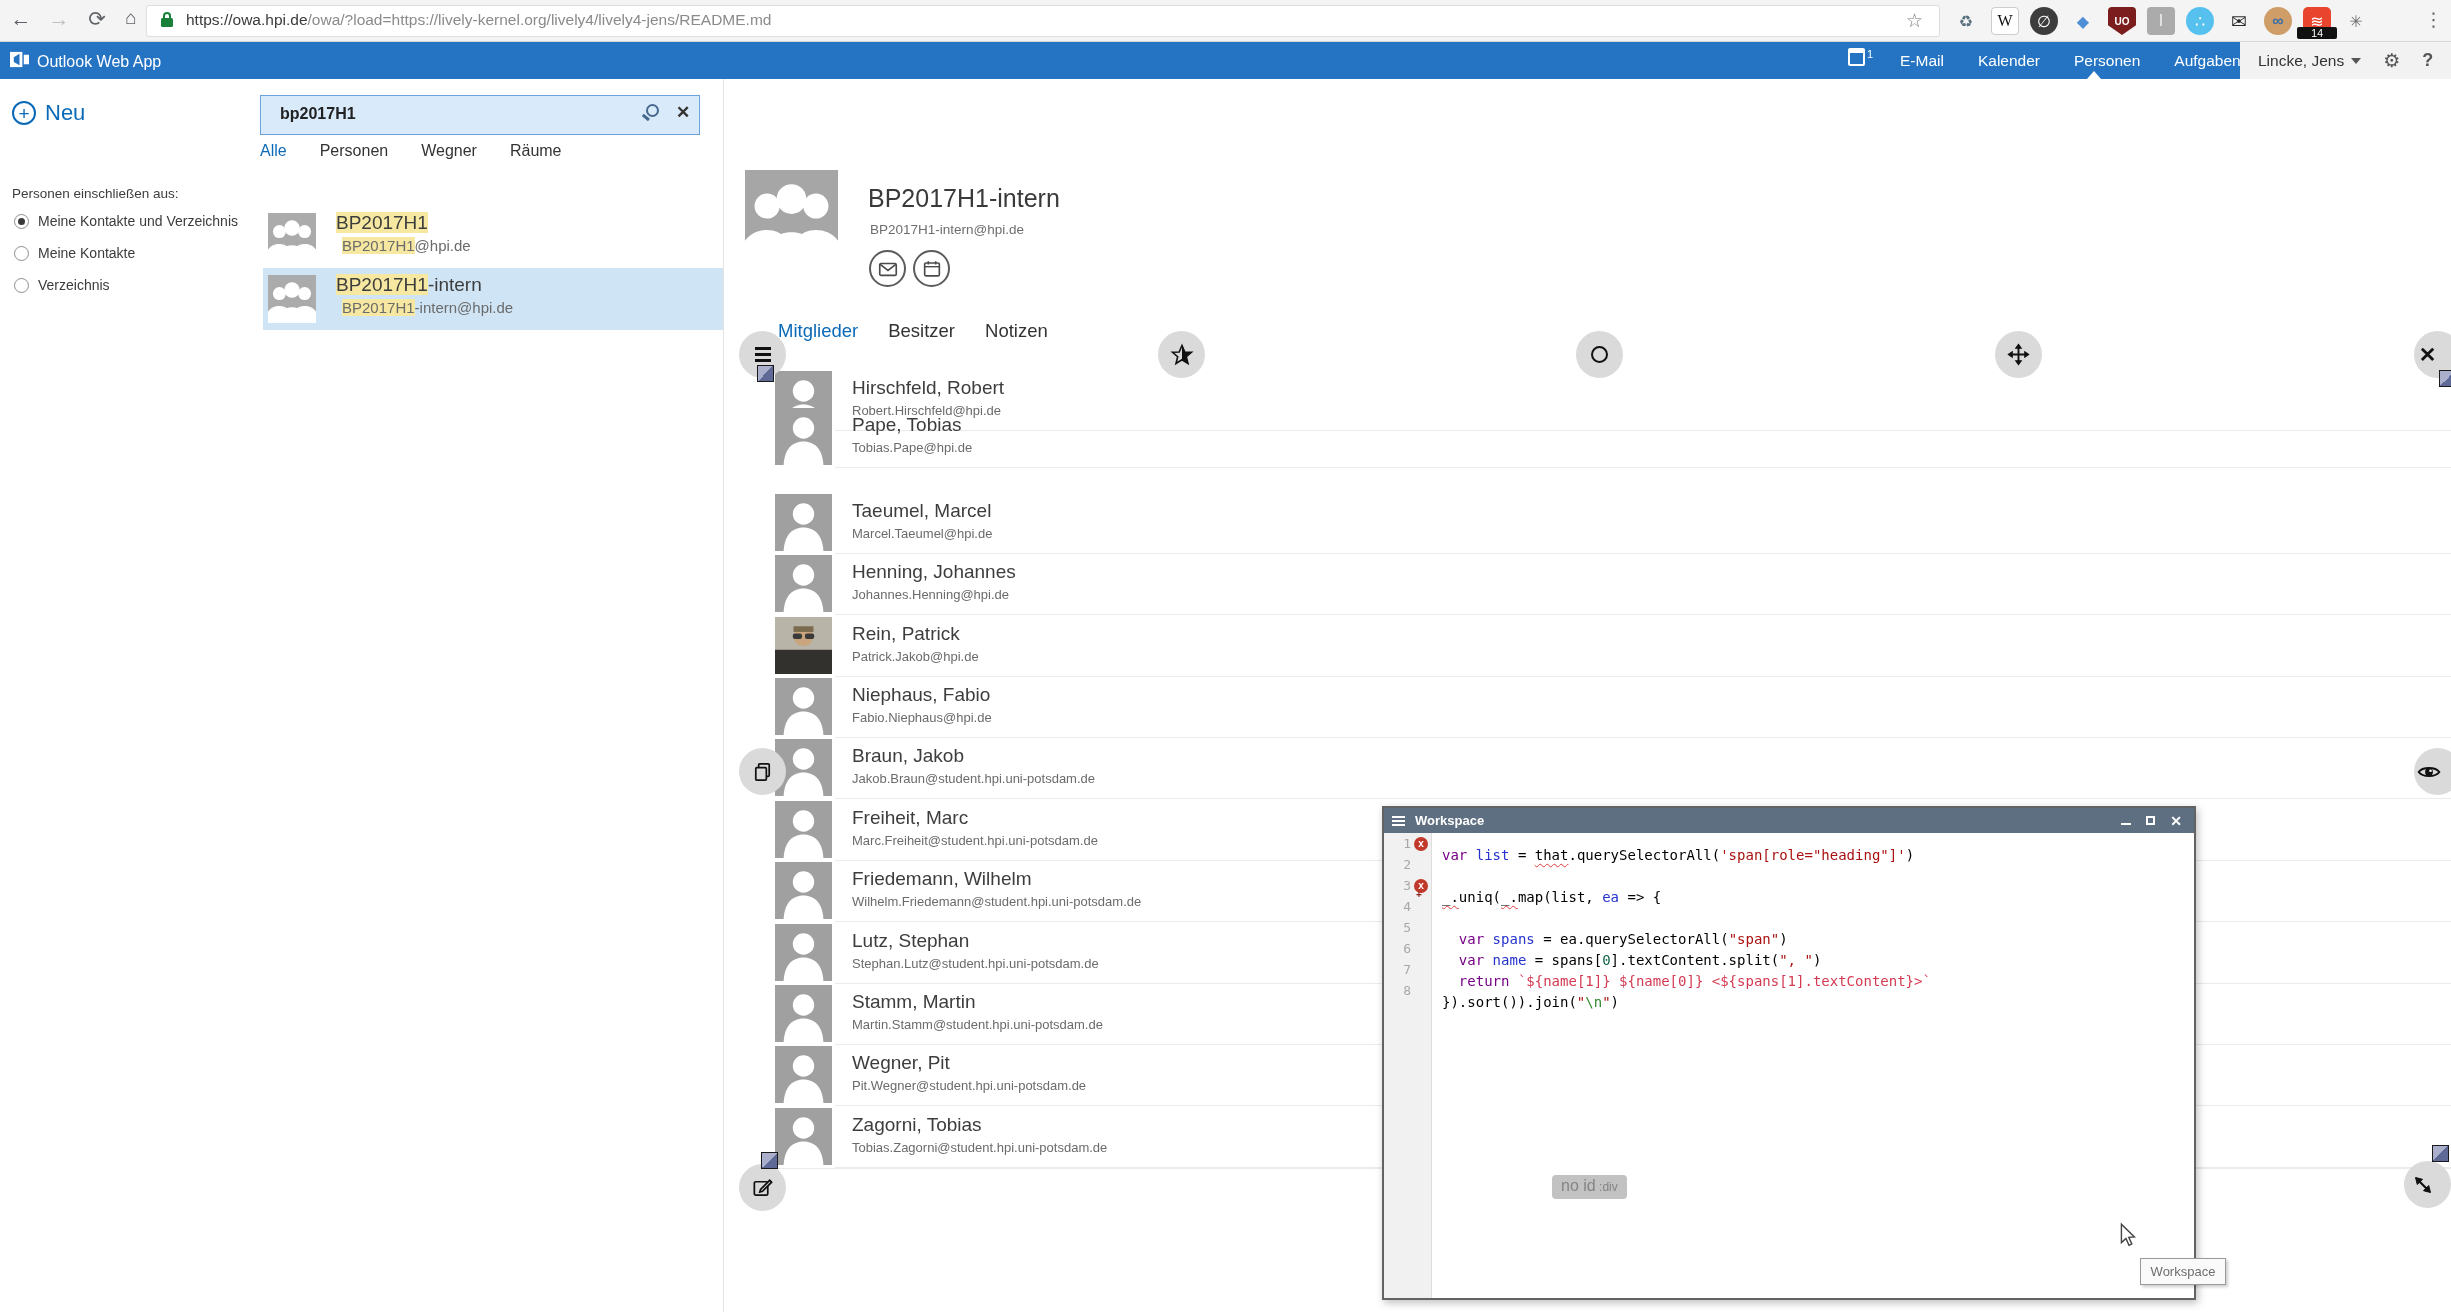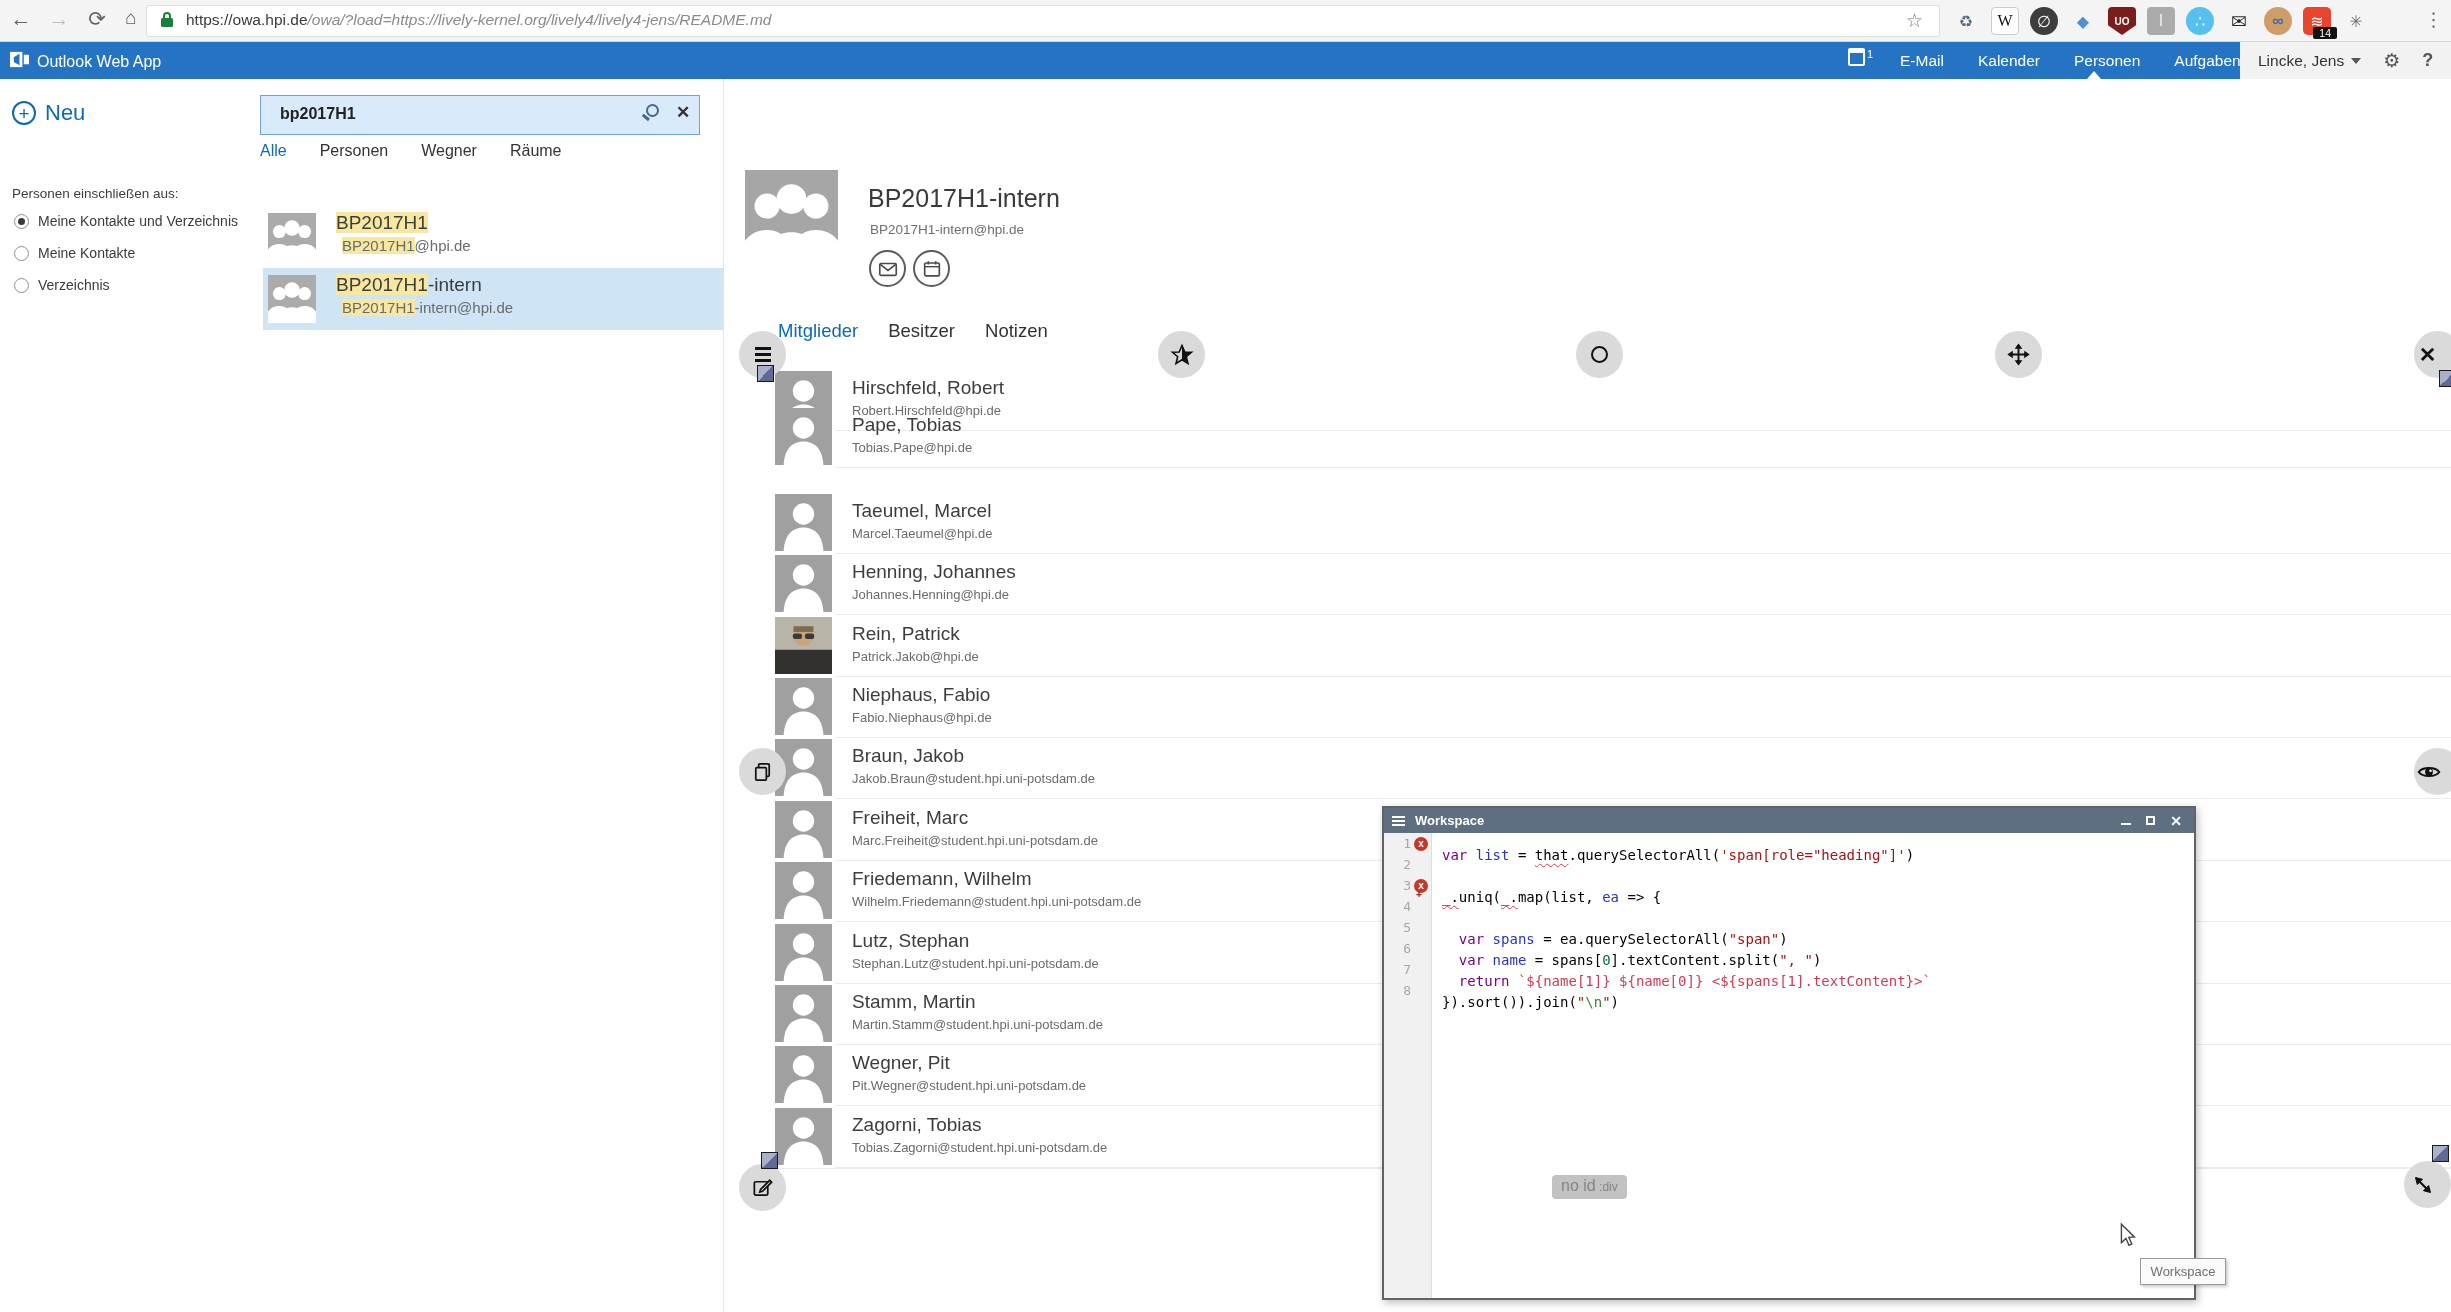--- a/index.html
+++ b/index.html
@@ -9,21 +9,21 @@
   .a{position:absolute;}
 
   
   .chrome{left:0;top:0;width:2451px;height:42px;background:#f4f4f4;border-bottom:1px solid #d6d6d6;}
   .navbtn{font-size:21px;color:#5f6368;top:7px;width:30px;text-align:center;}
   .addr{left:146px;top:5px;width:1794px;height:32px;background:#fff;border:1px solid #dedede;border-radius:3px;}
   .urltxt{left:186px;top:11px;font-size:15.5px;white-space:nowrap;}
   .lock{left:160px;top:11px;}
   .abstar{left:1906px;top:9px;font-size:19px;color:#777;}
   .ext{top:7px;width:28px;height:28px;border-radius:4px;display:flex;align-items:center;justify-content:center;font-size:16px;}
-  .extbadge{position:absolute;right:-6px;bottom:-4px;background:#111;color:#fff;font-size:10.5px;padding:0 6px;border-radius:2px;margin-left:44px;}
+  .extbadge{position:absolute;right:-6px;bottom:-4px;background:#111;color:#fff;font-size:10.5px;padding:0 14px;border-radius:2px;margin-left:44px;}
   .menu3{left:2424px;top:8px;font-size:19px;color:#5f6368;}
 
   
   .owabar{left:0;top:42px;width:2451px;height:37px;background:#2574c4;}
   .owalogo{left:10px;top:50px;display:flex;align-items:center;gap:8px;color:#fff;font-size:16px;}
   .owaright{left:2240px;top:42px;width:211px;height:37px;background:#f2f2f2;display:flex;align-items:center;}
   .owanav{position:absolute;left:1900px;top:42px;height:37px;display:flex;gap:34px;align-items:center;color:#fff;font-size:15.5px;}
   .owanav .ni{cursor:pointer;}
   .tri{left:2087px;top:71px;width:0;height:0;border-left:7px solid transparent;border-right:7px solid transparent;border-bottom:8px solid #fff;}
   .remind{left:1848px;top:48px;color:#fff;display:flex;}
@@ -118,21 +118,21 @@
     <div class="a navbtn" style="left:44px;color:#c0c0c0;">→</div>
     <div class="a navbtn" style="left:82px;">⟳</div>
     <div class="a navbtn" style="left:116px;font-size:19px;">⌂</div>
     <div class="a addr"></div>
     <div class="a lock">
       <svg width="14" height="18" viewBox="0 0 14 18">
           <rect x="1" y="7" width="12" height="9" rx="1.5" fill="#188038"></rect>
           <path d="M4 7 V5 a3 3 0 0 1 6 0 V7" fill="none" stroke="#188038" stroke-width="2"></path>
         </svg>
     </div>
-    <div class="a urltxt"><span style="color:#3a3a3a;"><span>https://</span><span>owa.hpi.de</span></span><span style="color:#8a8a8a;font-style:italic;">/owa/?load=https://lively-kernel.org/lively4/lively4-jens/README.md</span></div>
+    <div class="a urltxt"><span style="color:#3a3a3a;"><span>https://</span><span>owa.hpi.de</span></span><span style="color:#8a8a8a;">/owa/?load=https://lively-kernel.org/lively4/lively4-jens/README.md</span></div>
     <div class="a abstar">☆</div>
     <div class="a" style="left:1952px;top:0;" id="extrow">
         <div class="a ext" style="left: 0px; color: rgb(87, 112, 126);">♻</div>
         <div class="a ext" style="left: 39px; background: rgb(255, 255, 255); border: 1px solid rgb(204, 204, 204); color: rgb(17, 17, 17); font-family: &quot;Liberation Serif&quot;, serif;">W</div>
         <div class="a ext" style="left: 78px; background: rgb(61, 61, 61); color: rgb(255, 255, 255); border-radius: 50%;">∅</div>
         <div class="a ext" style="left: 117px; color: rgb(78, 143, 214);">◆</div>
         <div class="a ext" style="left: 156px; background: rgb(123, 29, 29); color: rgb(255, 255, 255); font-size: 10px; font-weight: bold; clip-path: polygon(0px 0px, 100% 0px, 100% 65%, 50% 100%, 0px 65%);">UO</div>
         <div class="a ext" style="left: 195px; background: rgb(171, 171, 171); color: rgb(239, 239, 239);">I</div>
         <div class="a ext" style="left: 234px; background: rgb(86, 193, 238); color: rgb(255, 255, 255); border-radius: 50%;">∴</div>
         <div class="a ext" style="left: 273px; color: rgb(43, 43, 43); font-size: 19px;">✉</div>

